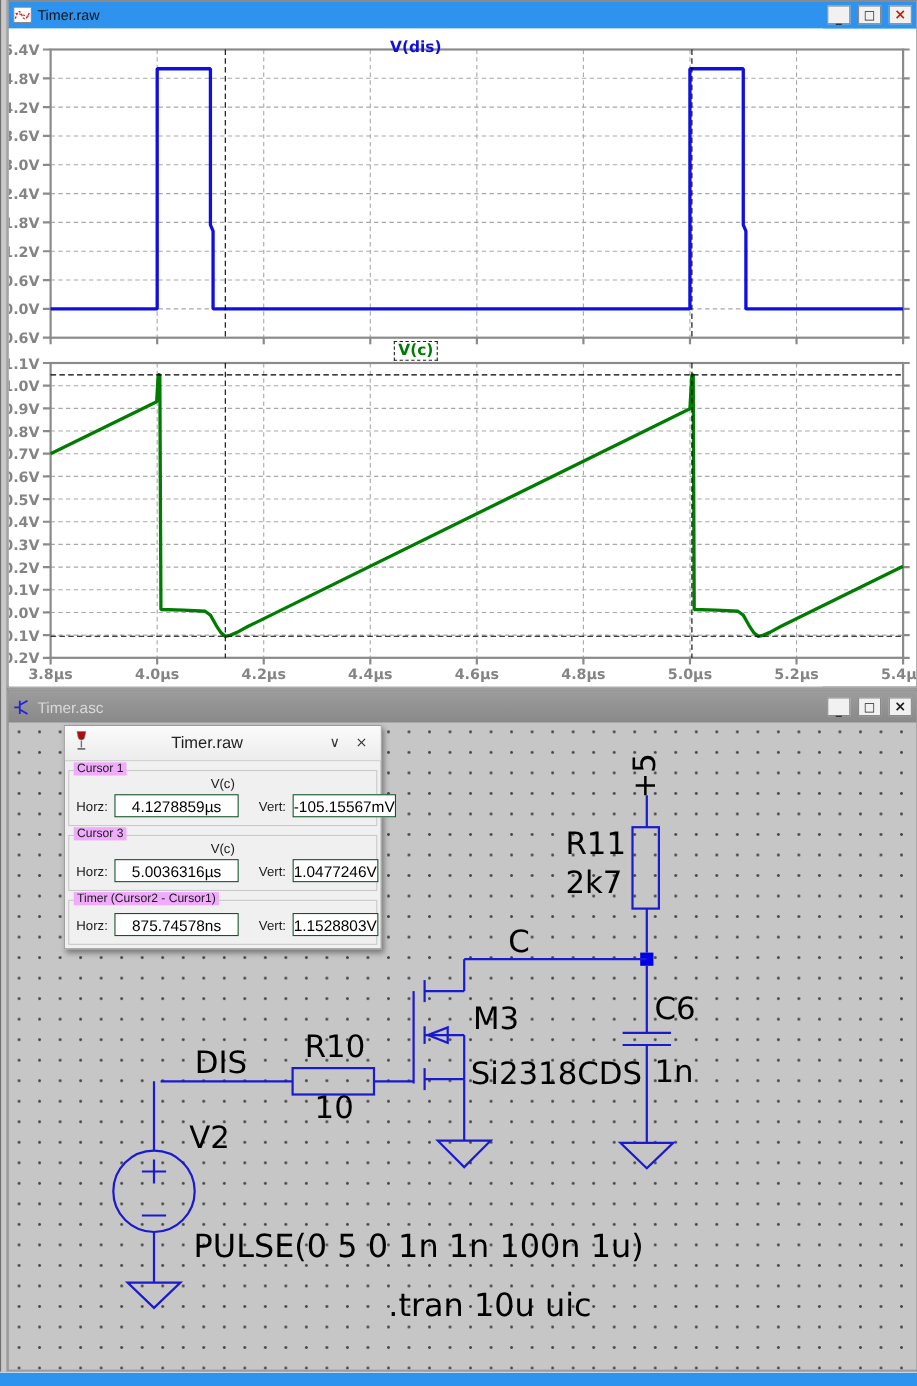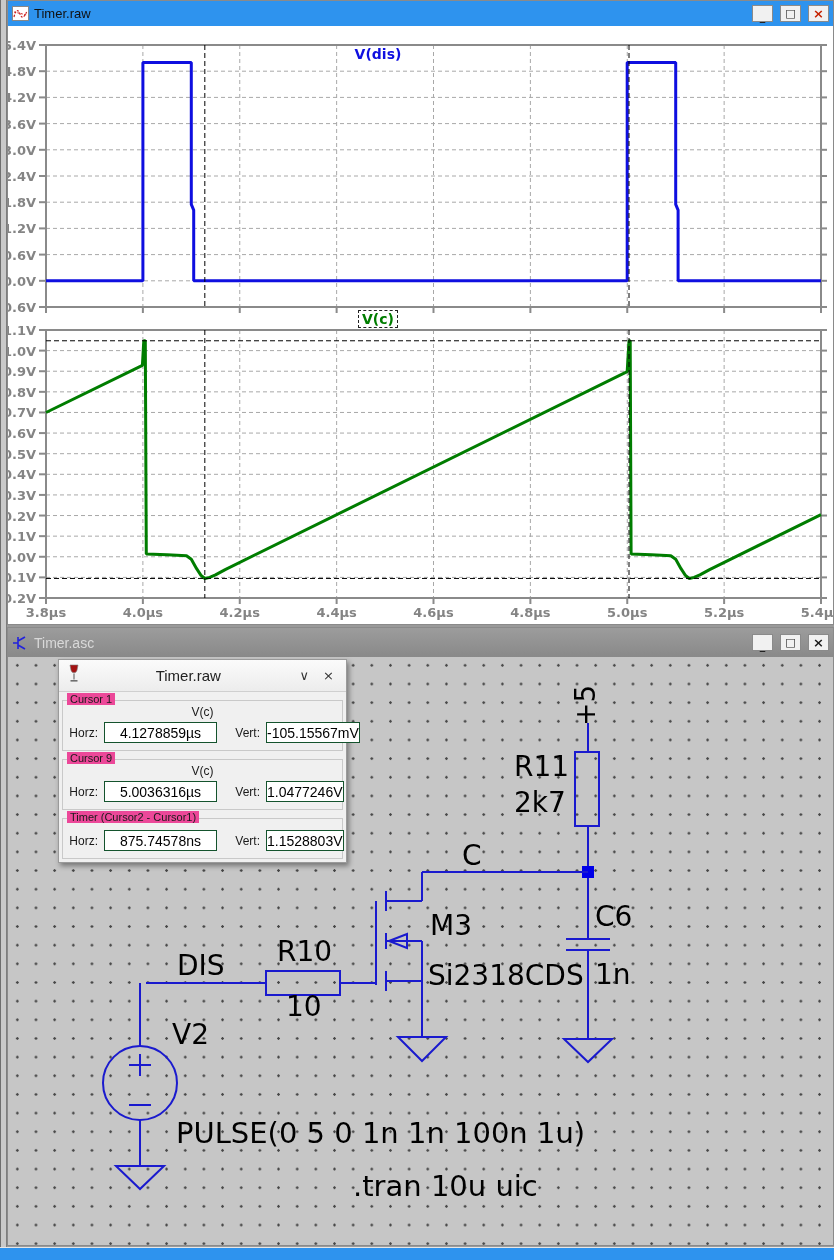--- a/index.html
+++ b/index.html
@@ -27,40 +27,40 @@
   #plot-svg{position:absolute;left:0;top:0}
   .grid{stroke:#a8a8a8;stroke-width:1;stroke-dasharray:4 3}
   .tickm{stroke:#8a8a8a;stroke-width:2}
   .frame{fill:none;stroke:#8a8a8a;stroke-width:2}
   .trace{fill:none;stroke-width:3;stroke-linejoin:bevel}
   .cursorln{stroke:#000;stroke-width:1;stroke-dasharray:5 3;fill:none}
   .ylab{font:bold 13px "DejaVu Sans",sans-serif;fill:#848484;text-anchor:end}
   .xlab{font:bold 13px "DejaVu Sans",sans-serif;fill:#848484;text-anchor:middle}
   .pane-title{position:absolute;left:0;width:100%;text-align:center;
        font:bold 14px "DejaVu Sans",sans-serif;pointer-events:none}
-  .pane-title.t1{top:20px;color:#1414e0}
+  .pane-title.t1{top:9px;color:#1414e0}
   .pane-title-wrap{position:absolute;left:0;top:284px;width:100%;text-align:center}
   .pane-title.sel{position:static;display:inline-block;width:auto;color:#007d00;
        border:1px dashed #222;padding:0 3px}
   .schematic{position:relative;width:825px;height:588px;background:#c6c6c6;
        background-image:radial-gradient(circle,#474747 1px,transparent 1.5px);
        background-size:18.67px 18.67px;background-position:0px -1px}
   .sch-line{stroke:#1a1ace;stroke-width:2;fill:none}
   .sch-fill{fill:#0000e8;stroke:none}
   .sch-text{font:28px "DejaVu Sans",sans-serif;fill:#000}
   .sch-text.big{font-size:29px}
   
   .dialog{position:absolute;left:50px;top:2px;width:287px;background:#f0f0f0;
        border:1px solid #9a9a9a;box-shadow:2px 3px 5px rgba(0,0,0,.4);z-index:5}
   .dlg-title{height:31px;display:flex;align-items:center;gap:6px;padding:0 8px;
        background:linear-gradient(#fbfbfb,#ececec);border-bottom:1px solid #cfcfcf}
   .dlg-title-text{flex:1;text-align:center;font-size:15px;color:#222}
   .dlg-btn{font-family:"DejaVu Sans",sans-serif;font-size:13px;color:#333;padding:0 4px;cursor:default}
   .grp{position:relative;margin:8px 3px 3px 3px;border:1px solid #c9c9c9;padding:1px 3px 4px 3px;background:#f0f0f0}
-  .grp-label{position:absolute;top:-8px;left:4px;background:#ec4899;font-size:11px;color:#1a1a1a;padding:0 3px}
+  .grp-label{position:absolute;top:-8px;left:4px;background:#f0abfc;font-size:11px;color:#1a1a1a;padding:0 3px}
   .trace-name{text-align:center;font-size:12px;color:#1a1a1a;margin:3px 0 1px}
   .grp.diff{padding-top:8px}
   .row{display:flex;align-items:center;gap:6px;margin:3px 0}
   .lbl{width:32px;text-align:right;font-size:12px;color:#1a1a1a;flex:0 0 auto}
   .lbl.l2{width:37px}
   .fld{background:#fff;border:1px solid #14532d;height:21px;box-sizing:border-box;
        display:flex;align-items:center;justify-content:center;font-size:14px;color:#000}
   .fld.fh{width:113px;flex:0 0 auto}
   .fld.fv{flex:1}
   .bottom-strip{position:absolute;left:0;top:1247px;width:834px;height:13px;
@@ -375,21 +375,21 @@
         <span class="grp-label">Cursor 1</span>
         <div class="trace-name">V(c)</div>
         <div class="row">
           <span class="lbl">Horz:</span>
           <span class="fld fh">4.1278859µs</span>
           <span class="lbl l2">Vert:</span>
           <span class="fld fv">-105.15567mV</span>
         </div>
       </div>
       <div class="grp">
-        <span class="grp-label">Cursor 9</span>
+        <span class="grp-label">Cursor 3</span>
         <div class="trace-name">V(c)</div>
         <div class="row">
           <span class="lbl">Horz:</span>
           <span class="fld fh">5.0036316µs</span>
           <span class="lbl l2">Vert:</span>
           <span class="fld fv">1.0477246V</span>
         </div>
       </div>
       <div class="grp diff">
         <span class="grp-label">Timer (Cursor2 - Cursor1)</span>

